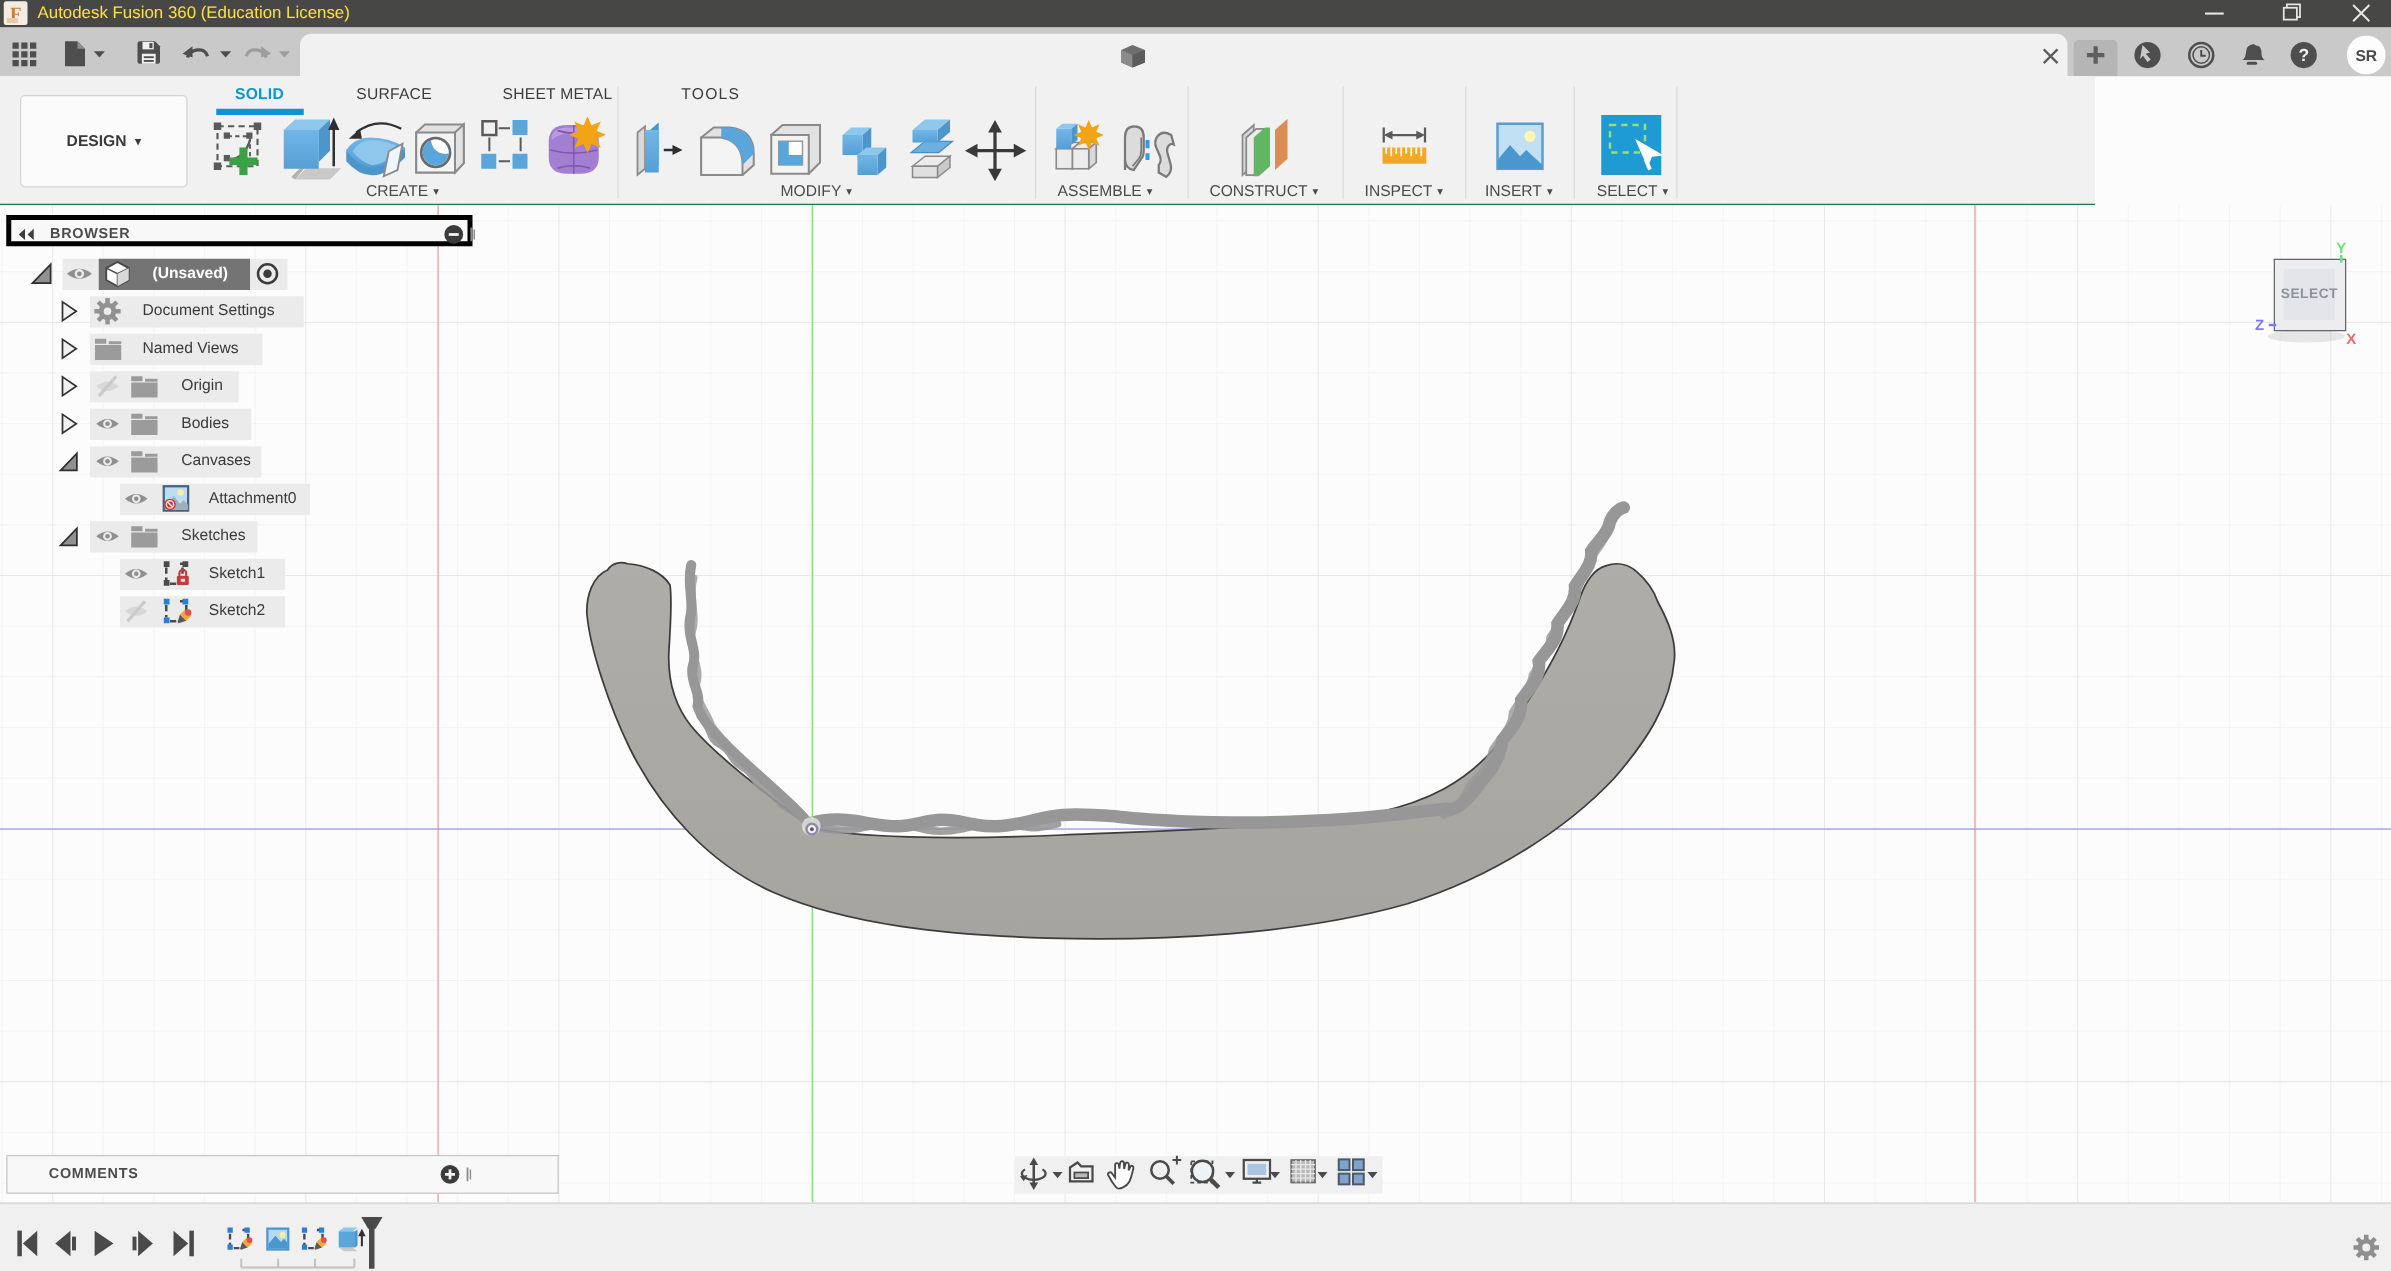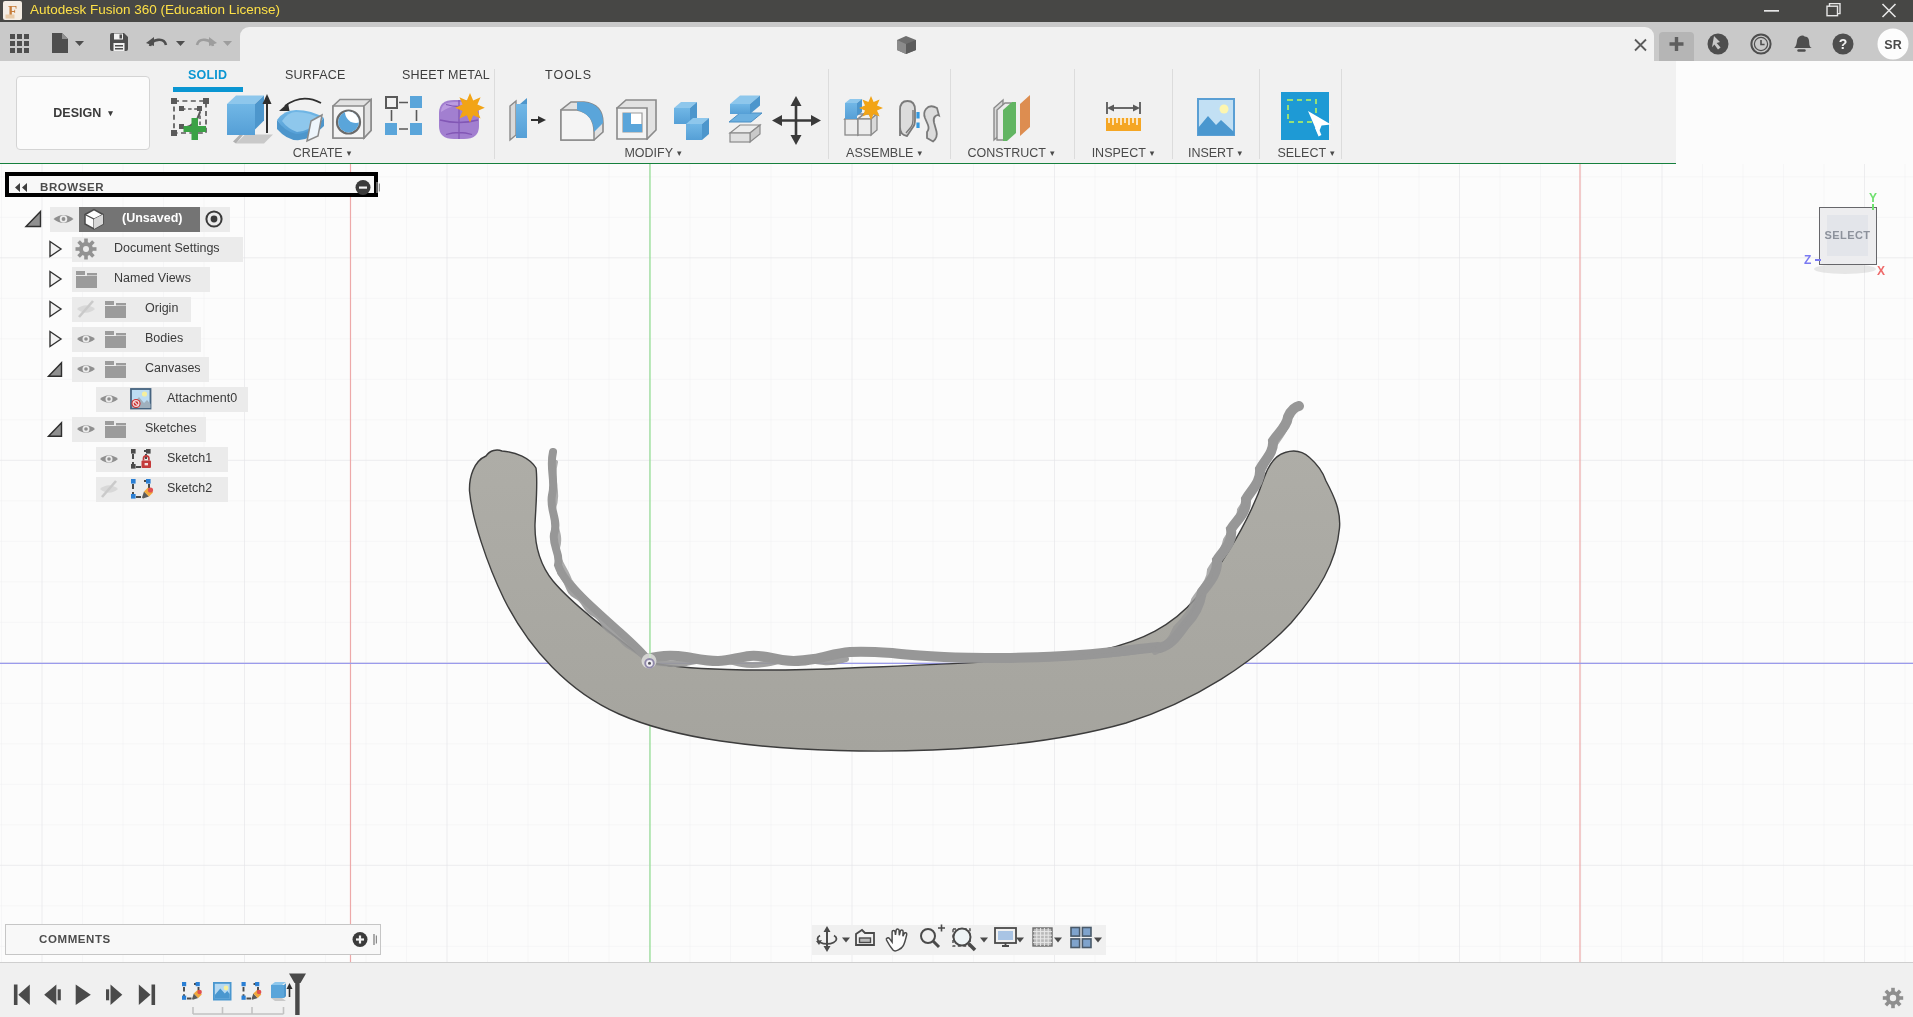--- a/index.html
+++ b/index.html
@@ -18,21 +18,21 @@
   .vsep{position:absolute;top:8px;height:90px;width:1px;background:#dcdcdc;}
   #designbtn{position:absolute;left:16px;top:15px;width:134px;height:74px;background:#fbfbfb;
     border:1px solid #d4d4d4;border-radius:4px;box-sizing:border-box;text-align:center;
     font-size:12.5px;font-weight:bold;color:#3a3a3a;line-height:72px;}
   #canvas{position:absolute;left:0;top:164px;width:1913px;height:798px;background:#fcfcfc;}
   #browserhdr{position:absolute;left:5px;top:172px;width:373px;height:25px;background:#f8f8f8;
     border:4px solid #000000;box-sizing:border-box;}
   #browserhdr .t{position:absolute;left:31px;top:5px;font-size:11.5px;font-weight:bold;color:#4c4c4c;letter-spacing:.6px;}
   .trow{position:absolute;background:#ebebeb;}
   .trowtxt{position:absolute;font-size:12.5px;color:#3a3a3a;white-space:nowrap;}
-  #comments{position:absolute;left:5px;top:924px;width:376px;height:31px;background:#f8f8f8;
+  #comments{position:absolute;left:5px;top:924px;width:442px;height:31px;background:#f8f8f8;
     border:1px solid #c6c6c6;box-sizing:border-box;}
   #comments .t{position:absolute;left:33px;top:8px;font-size:11.5px;font-weight:bold;color:#4c4c4c;letter-spacing:.6px;}
   #navbar{position:absolute;left:812px;top:925px;width:294px;height:30px;background:#f0f0f0;}
   #timeline{position:absolute;left:0;top:962px;width:1913px;height:55px;background:#f0f0f0;
     border-top:1px solid #cfcfcf;box-sizing:border-box;}
   #viewcube{position:absolute;left:1819px;top:207px;width:58px;height:58px;background:#ededef;
     border:1.6px solid #66666a;box-sizing:border-box;}
   #viewcube .inner{position:absolute;left:7px;top:7px;width:41px;height:41px;background:#e3e5ea;}
   #viewcube .lbl{position:absolute;left:0;top:21px;width:55px;text-align:center;font-size:11px;
     font-weight:bold;color:#8d929c;letter-spacing:.4px;}

